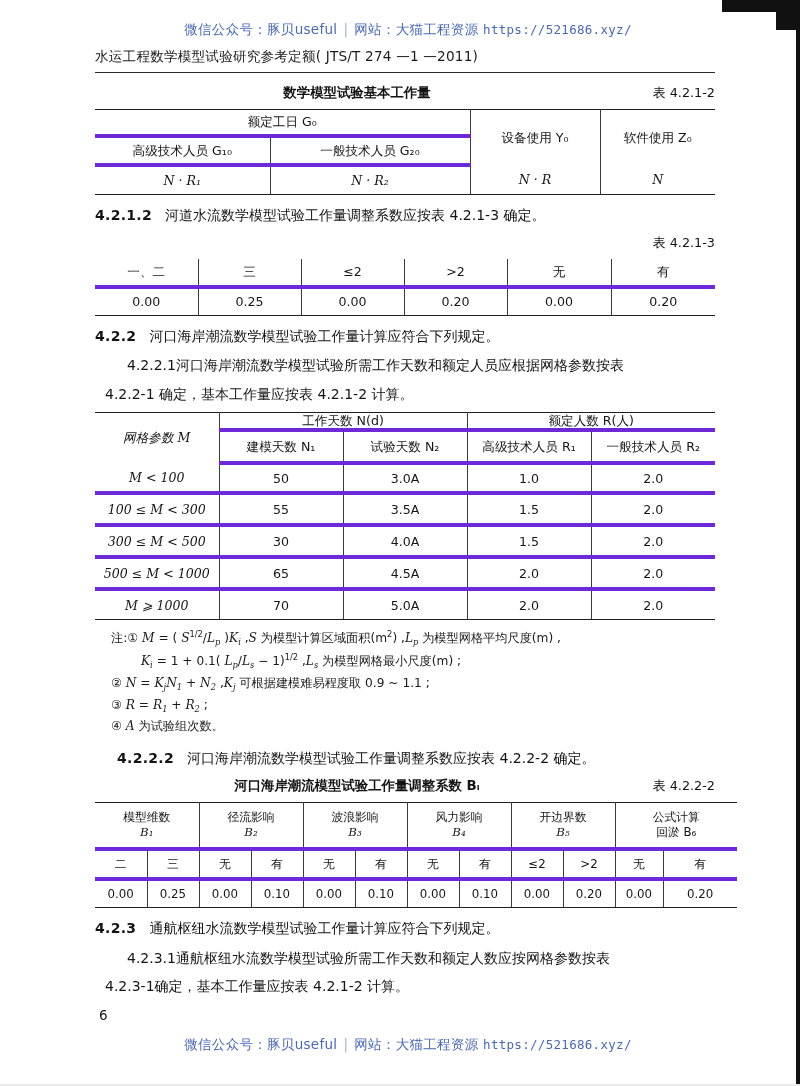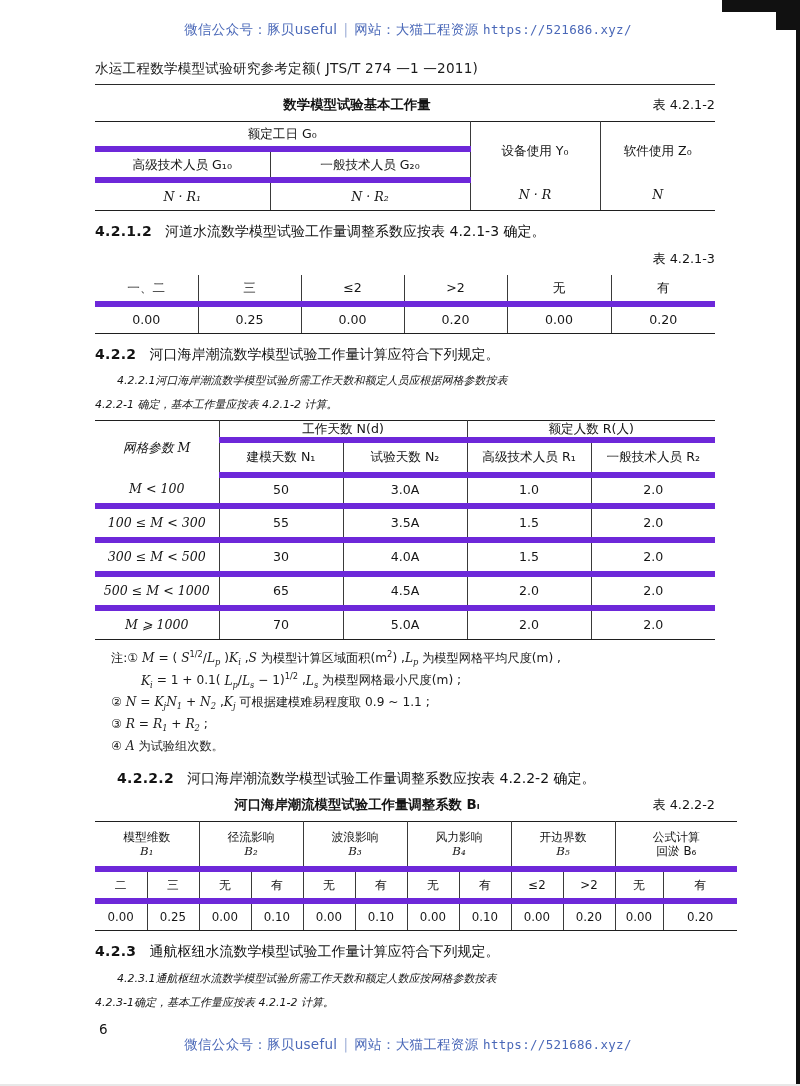--- a/index.html
+++ b/index.html
@@ -61,21 +61,21 @@
     font-family: "DejaVu Sans Mono", "Liberation Mono", monospace;
     font-size: 12.5px;
   }
   #watermark-top { top: 21px; }
   #watermark-bottom { top: 1036px; }
 
   
   .page {
     position: absolute;
     left: 95px;
-    top: 60px;
+    top: 48px;
     width: 620px;
   }
 
   .running-head {
     font-size: 13.6px;
     letter-spacing: 0.2px;
     color: #1b1b1b;
     padding-bottom: 6px;
     white-space: nowrap;
   }
@@ -118,42 +118,41 @@
     border-left: 1px solid #3a3a3a;
     border-right: 1px solid #3a3a3a;
     text-align: center;
     vertical-align: middle;
     padding: 0 2px;
     line-height: 1.25;
     color: #151515;
   }
   table.doc tr.top-edge td { border-top: 1.6px solid #1f1f1f; }
   table.doc tr.bot-edge td { border-bottom: 1.6px solid #1f1f1f; }
-  table.doc td.hl { border-bottom: 6px solid #6d28d9; }
+  table.doc td.hl { border-bottom: 4px solid #6d28d9; }
   table.doc td.noleft { border-left: none; }
   table.doc td.noright { border-right: none; }
 
   .it { font-style: italic; font-family: "DejaVu Serif", "Liberation Serif", serif; }
   sub { font-size: 0.68em; }
   sup { font-size: 0.68em; margin-top: 17px; }
 
   
   .para {
     font-size: 14px;
     line-height: 1.62;
     margin: 9px 0 7px 0;
     color: #131313;
   }
   .para .cl { font-weight: bold; letter-spacing: 0.3px; }
   .para .gap { display: inline-block; width: 13px; }
   .hang {
-    font-size: 11px;
+    font-size: 14px;
     line-height: 1.62;
-    margin: 0 0 6px 0;
-    font-style: italic;
+    margin: 0 0 6px 10px;
   }
 
   
   .notes {
     font-size: 12.2px;
     line-height: 1.72;
     margin: 7px 0 10px 16px;
     color: #1a1a1a;
   }
   .notes .nl { white-space: nowrap; }

